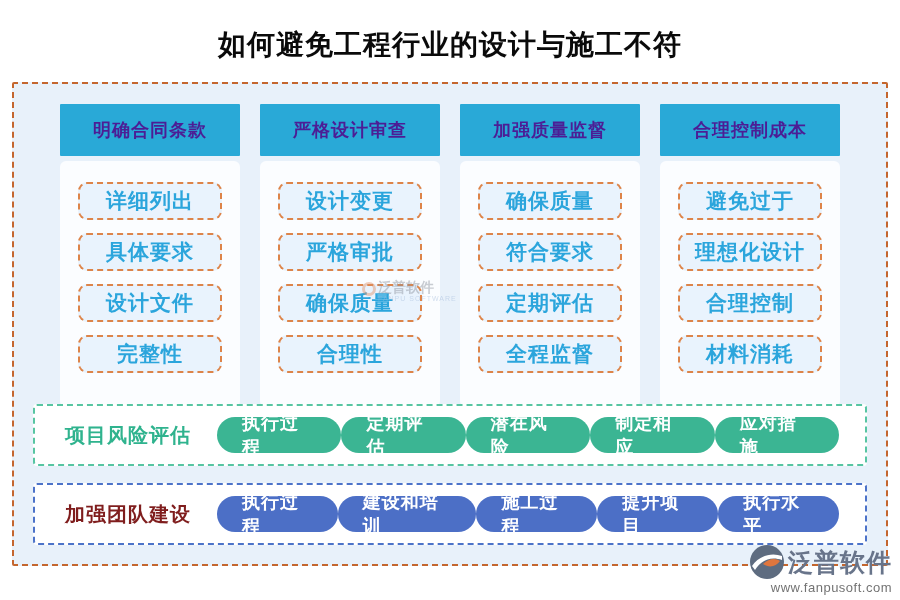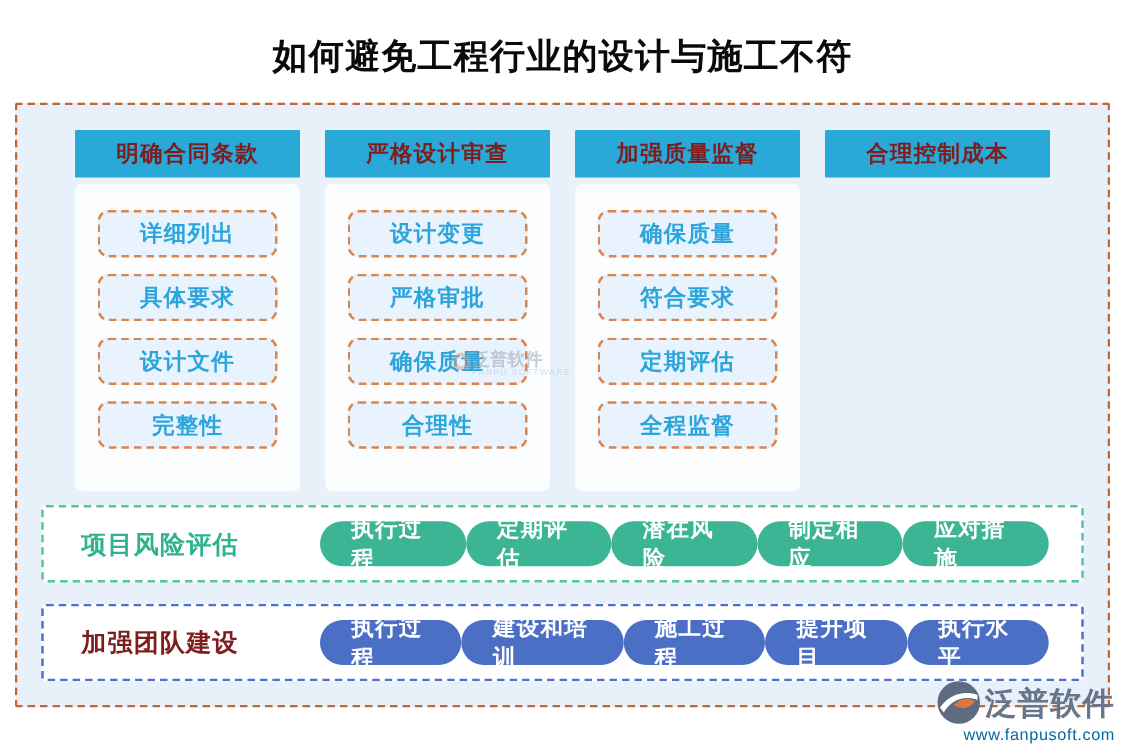--- a/index.html
+++ b/index.html
@@ -25,55 +25,54 @@
     border: 2px dashed #c4662e;
     border-radius: 2px;
   }
   
   .columns {
     position: absolute; top: 20px; left: 0; right: 0;
     display: flex; justify-content: center; gap: 20px;
   }
   .column { width: 180px; }
   .col-header {
-    height: 38px;
+    height: 52px;
     background: #29a9d7;
-    color: #7f1d1d;
+    color: #4c1d95;
     font-size: 18px; font-weight: bold;
     display: flex; align-items: center; justify-content: center;
     letter-spacing: 1px;
     border-radius: 1px;
   }
   .col-panel {
     margin-top: 5px;
     background: #fbfdff;
     border-radius: 6px;
     height: 246px;
     padding: 21px 18px 0 18px;
     display: flex; flex-direction: column; gap: 13px;
   }
   .col-item {
     height: 38px; flex: 0 0 38px;
     background: #e9f3fd;
     border: 2px dashed #dd8449;
     border-radius: 9px;
     color: #2ba5dc;
-    font-size: 18px; font-weight: bold;
+    font-size: 21px; font-weight: bold;
     display: flex; align-items: center; justify-content: center;
     letter-spacing: 1px;
   }
   
   .band {
     position: absolute;
     left: 19px; right: 19px; height: 62px;
     background: #ffffff;
     border-radius: 4px;
     display: flex; align-items: center;
     padding: 0 26px 0 30px;
-    gap: 39px;
   }
   .band-0 { top: 320px; border: 2px dashed #57c5a2; }
   .band-1 { top: 399px; border: 2px dashed #4c73c9; }
   .band-label {
     font-size: 20px; font-weight: bold;
     width: 152px; flex: 0 0 152px;
     letter-spacing: 1px;
   }
   .band-0 .band-label { color: #2fb38e; }
   .band-1 .band-label { color: #7f1d1d; font-family: Liberation Serif, serif; }
@@ -106,21 +105,21 @@
   .watermark .wm-text { font-size: 14px; font-weight: bold; color: #8b919c; line-height: 15px; }
   .watermark .wm-sub { font-size: 7px; color: #9db6d8; letter-spacing: 1px; }
   
   .logo {
     position: absolute; right: 8px; top: 544px;
     z-index: 5;
     display: flex; flex-direction: column; align-items: flex-end;
   }
   .logo-top { display: flex; align-items: center; gap: 3px; }
   .logo-name { font-size: 25px; font-weight: bold; color: #68748a; letter-spacing: 1px; }
-  .logo-url  { font-size: 13px; color: #0369a1; letter-spacing: 0.5px; margin-top: 0px; }
+  .logo-url  { font-size: 13px; color: #737373; letter-spacing: 0.5px; margin-top: 0px; }
 </style>
 </head>
 <body>
 
 <div class="page">
 
   <div class="page-title">如何避免工程行业的设计与施工不符</div>
 
   <div class="board">
     <div class="columns">
@@ -146,20 +145,26 @@
           <div class="col-header">加强质量监督</div>
           <div class="col-panel">
             <div class="col-item">确保质量</div>
             <div class="col-item">符合要求</div>
             <div class="col-item">定期评估</div>
             <div class="col-item">全程监督</div>
           </div>
         </div>
         <div class="column">
           <div class="col-header">合理控制成本</div>
+          <div class="col-panel">
+            <div class="col-item">避免过于</div>
+            <div class="col-item">理想化设计</div>
+            <div class="col-item">合理控制</div>
+            <div class="col-item">材料消耗</div>
+          </div>
         </div>
       </div>
 
   <div class="band band-0">
         <div class="band-label">项目风险评估</div>
         <div class="band-pills">
           <div class="pill">执行过程</div>
           <div class="pill">定期评估</div>
           <div class="pill">潜在风险</div>
           <div class="pill">制定相应</div>

